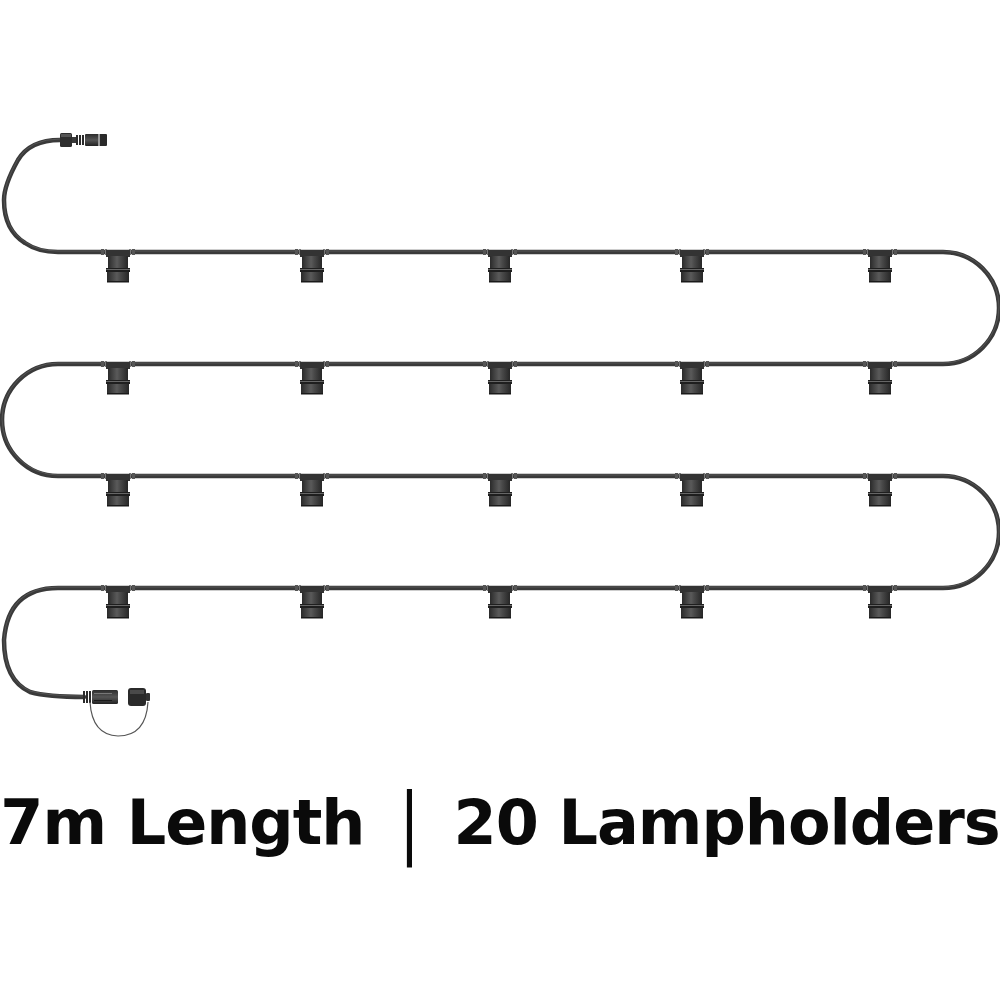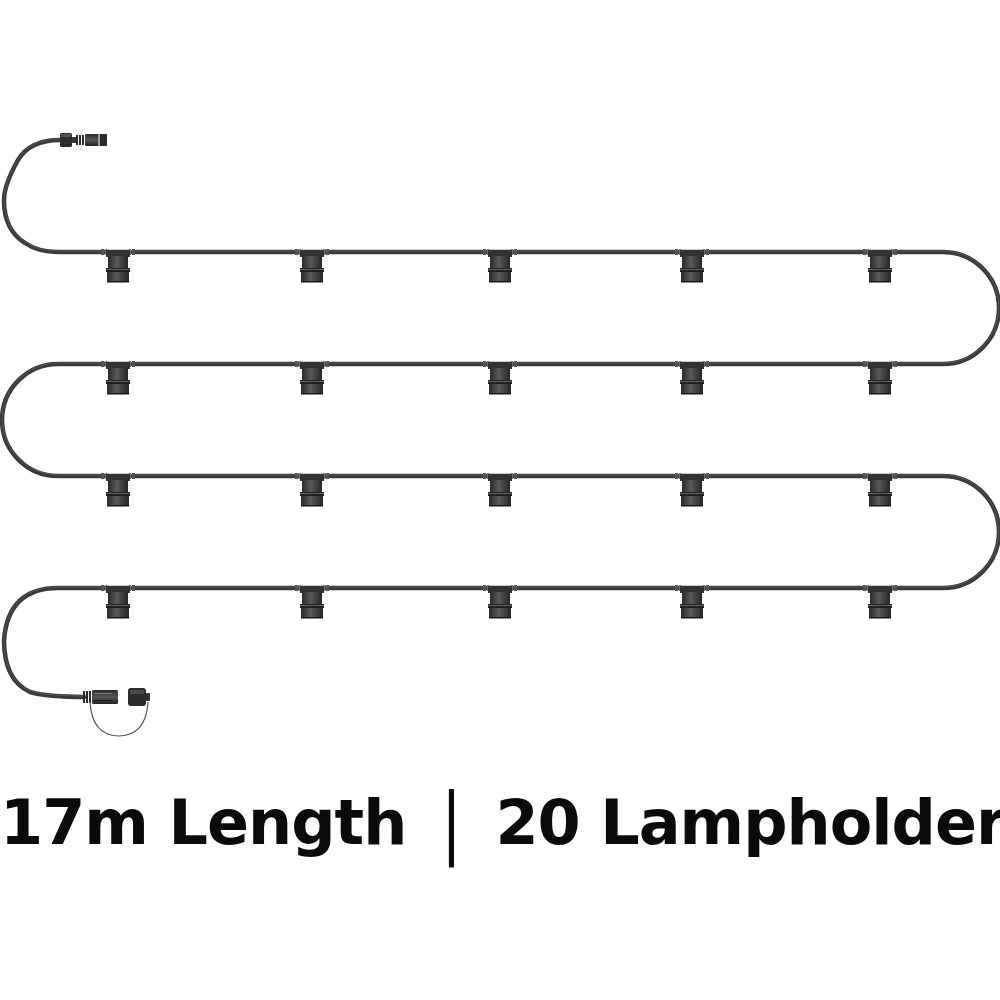--- a/index.html
+++ b/index.html
@@ -138,16 +138,16 @@
   <g>
     <use href="#holder" x="118" y="588"></use>
     <use href="#holder" x="312" y="588"></use>
     <use href="#holder" x="500" y="588"></use>
     <use href="#holder" x="692" y="588"></use>
     <use href="#holder" x="880" y="588"></use>
   </g>
 </svg>
 
 <div id="caption">
-  <span>17m Length</span>
+  <span>7m Length</span>
   <span class="sep">|</span>
   <span>20 Lampholders</span>
 </div>
 
 </body></html>

